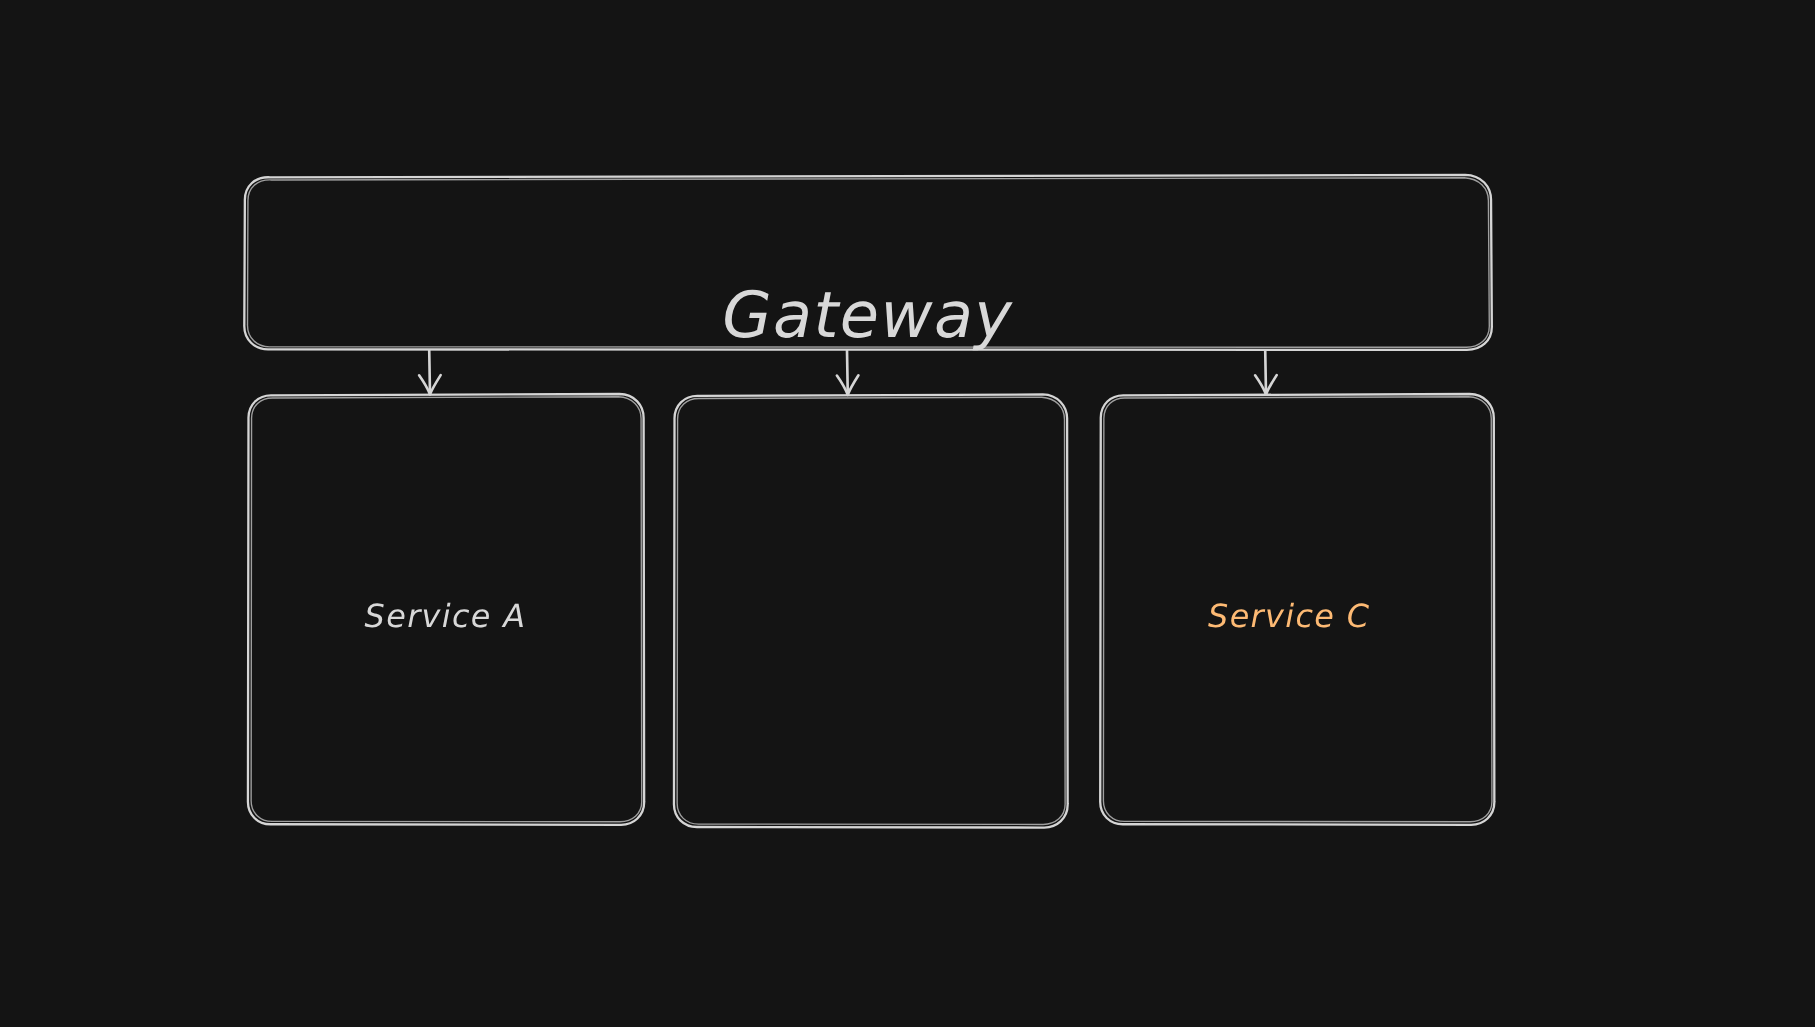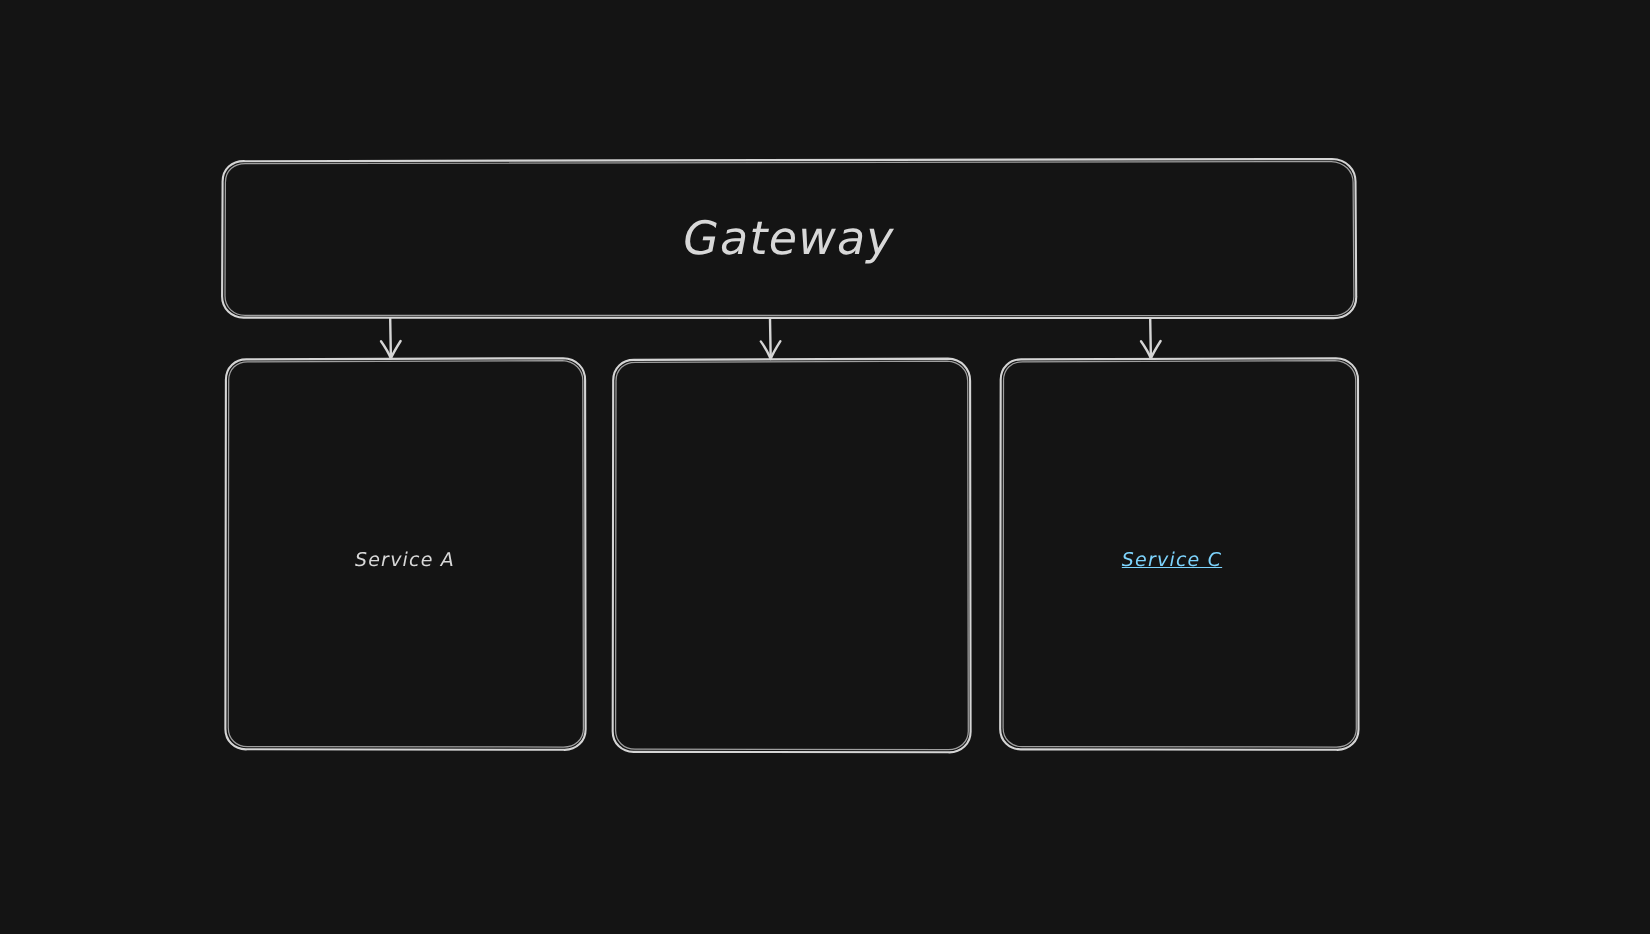--- a/index.html
+++ b/index.html
@@ -34,25 +34,26 @@
     font-family: "DejaVu Sans", sans-serif;
     font-style: italic;
     font-weight: 400;
     letter-spacing: 1.2px;
     white-space: nowrap;
     -webkit-font-smoothing: antialiased;
     text-rendering: geometricPrecision;
     pointer-events: none;
   }
   .gateway-label {
-    font-size: 46px;
+    font-size: 58px;
     line-height: 46px;
+    margin-top: 48px;
   }
   .service-label {
-    font-size: 19px;
+    font-size: 29px;
     line-height: 29px;
   }
 </style>
 </head>
 <body style="background: rgb(20, 20, 20);">
 
 <div id="canvas-root" style="background: rgb(20, 20, 20);">
 
   <svg id="sketch-svg" viewBox="0 0 1650 934" xmlns="http://www.w3.org/2000/svg">
 
@@ -158,15 +159,15 @@
       <path d="M 1160.6 341.0 C 1157.3 346.2 1153.4 352.4 1150.9 358.4"></path>
     </g>
 
   </svg>
 
   <div class="node-label gateway-label" style="left: 222px; top: 215px; width: 1134px; color: rgb(216, 216, 216);">Gateway</div>
 
   <div class="node-label service-label" style="left: 225px; top: 546px; width: 360px; color: rgb(216, 216, 216);">Service A</div>
 
 
-  <div class="node-label service-label" style="left: 1000px; top: 546px; width: 344px; color: #7dd3fc; text-decoration: underline;">Service C</div>
+  <div class="node-label service-label" style="left: 1000px; top: 546px; width: 344px; color: #fdba74;">Service C</div>
 
 </div>
 
 </body></html>

